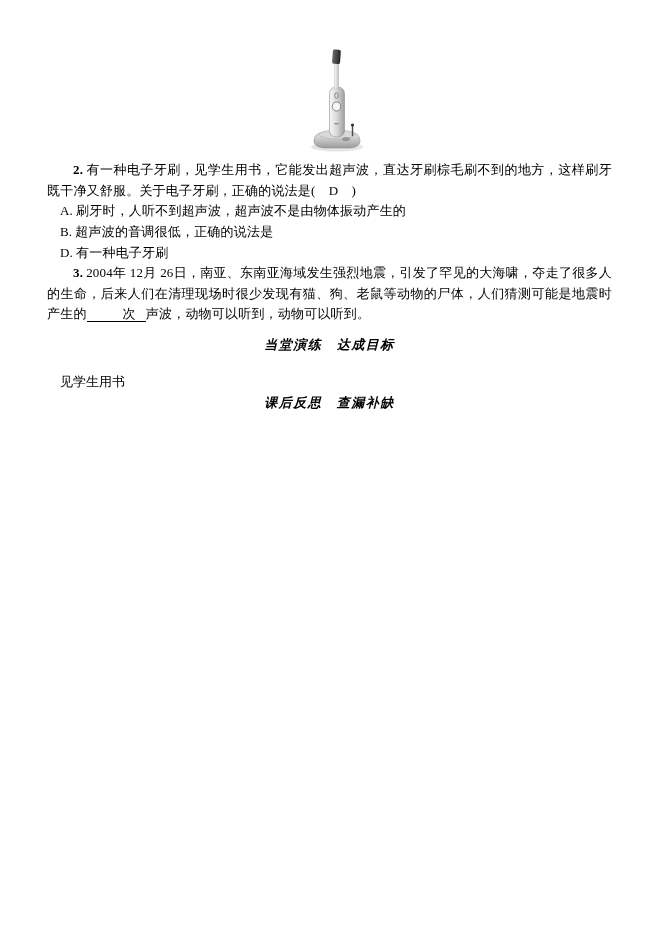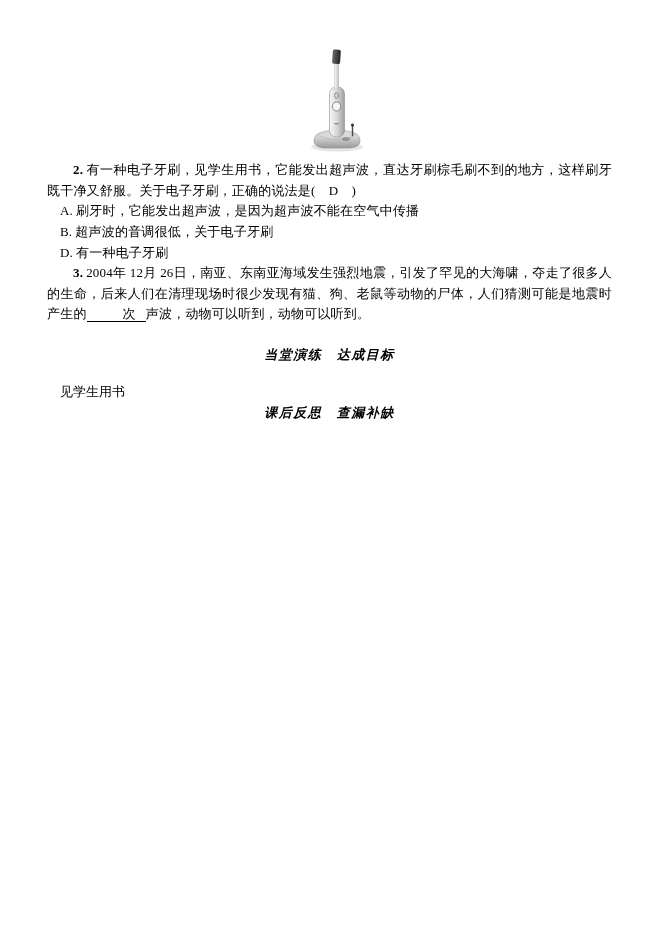--- a/index.html
+++ b/index.html
@@ -43,21 +43,21 @@
     padding: 0 10px;
     line-height: 15px;
   }
   .script-header {
     text-align: center;
     font-size: 13px;
     font-weight: bold;
     font-style: italic;
     letter-spacing: 1.5px;
     line-height: 19px;
-    margin-top: 20px;
+    margin-top: 10px;
     font-family: "Liberation Serif", "DejaVu Serif", serif;
   }
   .note {
     font-size: 13px;
     line-height: 20px;
     padding-left: 13px;
     margin-top: 18px;
   }
   .gap8 { margin-top: 1px; }
 </style>
@@ -108,22 +108,22 @@
 
       <rect x="43.2" y="12" width="4.6" height="28" fill="url(#gNeck)" stroke="#b3b3b3" stroke-width="0.4"></rect>
 
       <rect x="41.5" y="0.5" width="8" height="14.5" rx="2" transform="rotate(4 45.5 7)" fill="url(#gBrush)"></rect>
     </svg>
   </div>
 
   <p class="para indent"><b class="qnum">2.</b><span>有一种电子牙刷，见学生用书，它能发出超声波，直达牙刷棕毛刷不到的地方，这样刷牙既干净又舒服。关于电子牙刷，正确的说法是(　D　)</span></p>
 
   <div>
-    <p class="opt"><span class="olabel">A.</span><span>刷牙时，它能发出超声波，是因为超声波不能在空气中传播</span></p>
-    <p class="opt"><span class="olabel">B.</span><span>超声波的音调很低，关于电子牙刷</span></p>
+    <p class="opt"><span class="olabel">A.</span><span>刷牙时，人听不到超声波，超声波不是由物体振动产生的</span></p>
+    <p class="opt"><span class="olabel">B.</span><span>超声波的音调很低，正确的说法是</span></p>
     <p class="opt"><span class="olabel">D.</span><span>有一种电子牙刷</span></p>
   </div>
 
   <p class="para indent"><b class="qnum">3.</b><span>2004年 12月 26日，南亚、东南亚海域发生强烈地震，引发了罕见的大海啸，夺走了很多人的生命，后来人们在清理现场时很少发现有猫、狗、老鼠等动物的尸体，人们猜测可能是地震时产生的</span><span class="blank">次</span><span>声波，动物可以听到，动物可以听到。</span></p>
 
   <div class="script-header">当堂演练　达成目标</div>
 
   <p class="note">见学生用书</p>
 
   <div class="script-header gap8">课后反思　查漏补缺</div>

